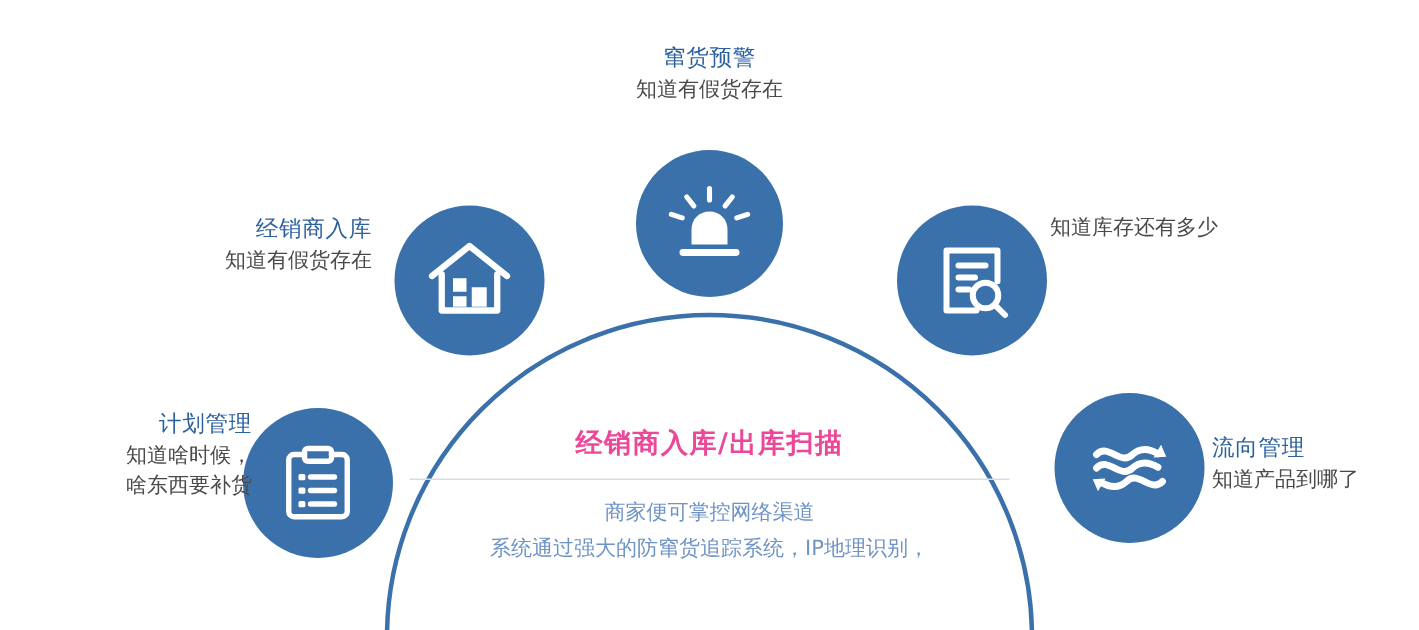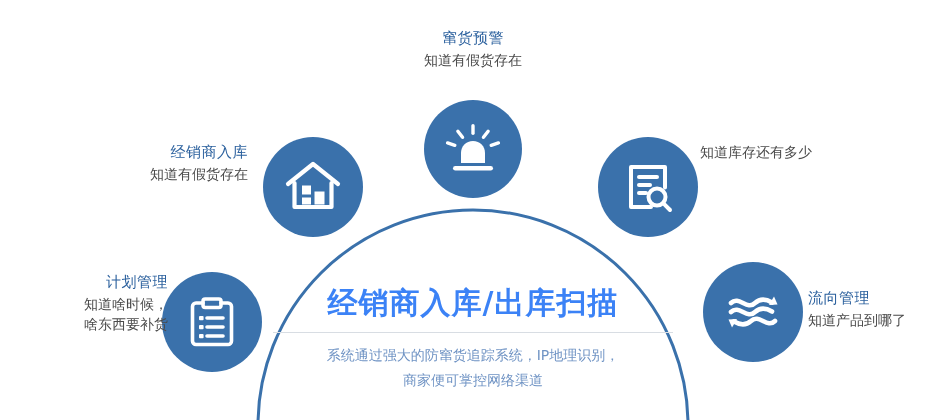--- a/index.html
+++ b/index.html
@@ -58,23 +58,23 @@
   .align-center{ text-align: center; }
   
   #center-block {
     position: absolute;
     left: 273px;
     top: 286px;
     width: 400px;
     text-align: center;
   }
   #center-title {
-    font-size: 30px;
+    font-size: 18px;
     font-weight: bold;
-    color: #3b82f6;
+    color: #ec4899;
     letter-spacing: 1px;
     line-height: 1.1;
   }
   #center-divider {
     width: 100%;
     height: 1px;
     background: #d8dde3;
     margin: 13px 0 10px 0;
   }
   #center-sub {
@@ -181,18 +181,18 @@
   </div>
   <div class="label-block align-left" style="left:808px; top:288px; width:180px;">
     <div class="label-title">流向管理</div>
     <div class="label-desc">知道产品到哪了</div>
   </div>
 
   <div id="center-block">
     <div id="center-title">经销商入库/出库扫描</div>
     <div id="center-divider"></div>
     <div id="center-sub">
+      <div>商家便可掌控网络渠道</div>
       <div>系统通过强大的防窜货追踪系统，IP地理识别，</div>
-      <div>商家便可掌控网络渠道</div>
     </div>
   </div>
 
 </div>
 
 </body></html>

